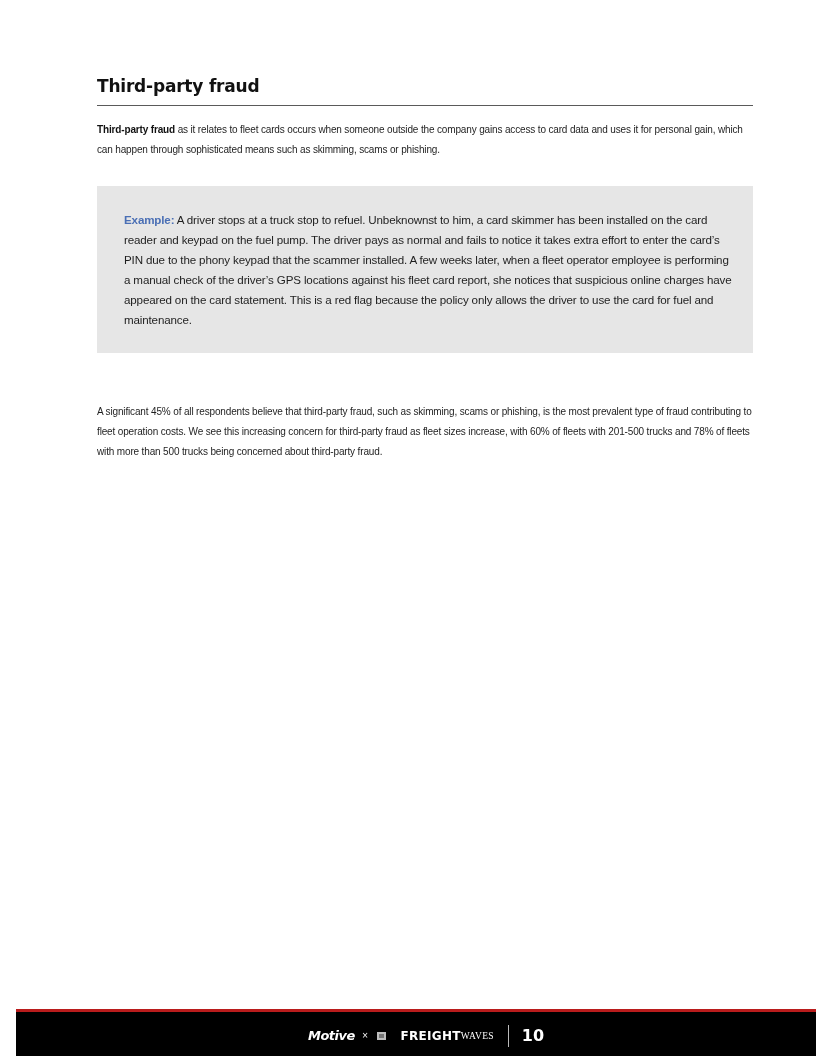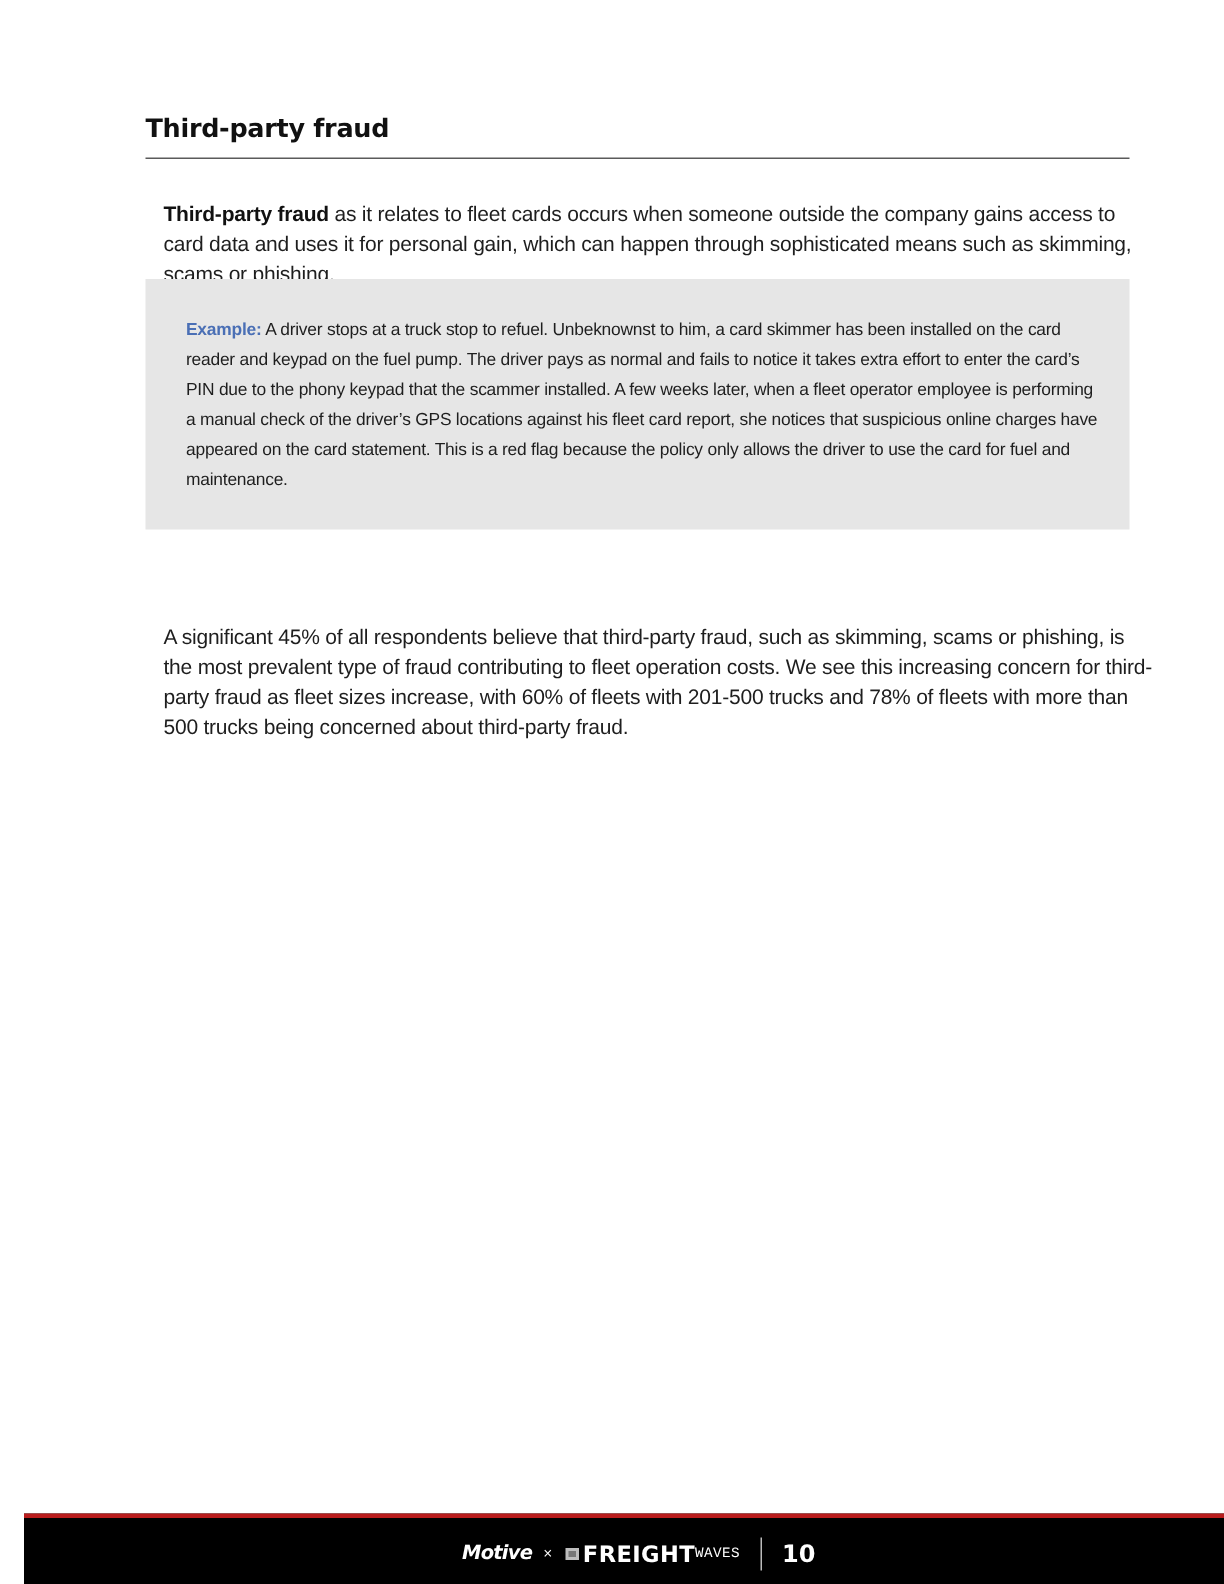--- a/index.html
+++ b/index.html
@@ -37,22 +37,22 @@
       left: 81px;
       top: 105px;
       width: 656px;
       height: 0;
       border-top: 1.5px solid #5a5a5a;
     }
     .para {
       position: absolute;
       left: 81px;
       width: 662px;
-      margin: 12px;
-      font-size: 14px;
+      margin: 0;
+      font-size: 10px;
       line-height: 20px;
       color: #1e1e1e;
       letter-spacing: -0.15px;
     }
     .para b { color: #111; }
     .intro { top: 120px; }
     .example-box {
       position: absolute;
       left: 81px;
       top: 186px;
@@ -121,26 +121,27 @@
     .fw-mark::after {
       content: "";
       position: absolute;
       left: 2px; top: 2px;
       width: 5px; height: 4px;
       background: #777;
     }
     .logo-freight {
       font-family: "DejaVu Sans", sans-serif;
       font-weight: bold;
-      font-size: 15px;
+      font-size: 12px;
       color: #ffffff;
       letter-spacing: 0.3px;
+      margin-left: 12px;
     }
     .logo-waves {
-      font-family: Liberation Mono, monospace;
+      font-family: Liberation Serif, serif;
       font-weight: normal;
       font-size: 9.5px;
       color: #ffffff;
       letter-spacing: 0.3px;
     }
     .footer-divider {
       width: 1px;
       height: 22px;
       background: #bbbbbb;
       margin-left: 14px;

